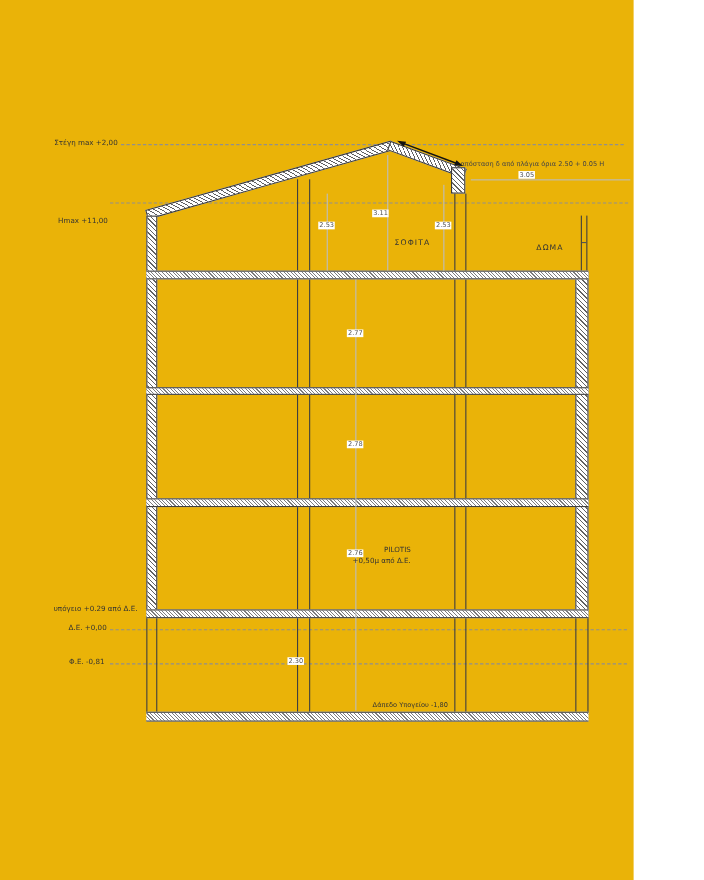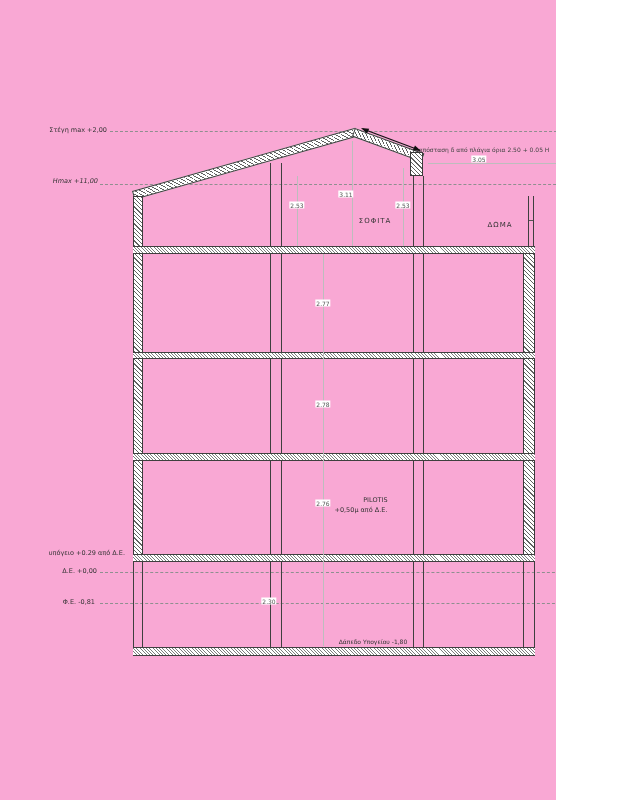--- a/index.html
+++ b/index.html
@@ -1,31 +1,31 @@
 <!DOCTYPE html>
 <html><head>
 <meta charset="utf-8">
 <style>
   html,body { margin:0; padding:0; background:#ffffff; }
   .sheet {
-    position:relative; width:556px; height:800px; background:#f9a8d4;
-    font-family:"DejaVu Sans", sans-serif; overflow:hidden;
+    position:relative; width:556px; height:800px; background:#eab308;
+    font-family:"DejaVu Sans", sans-serif; overflow:hidden;padding-left:20px;
   }
   
   .dashline { position:absolute; height:0; border-top:1px dashed #8f8f8f; }
   #dash-roofmax { left:110px; top:131px; width:457px; }
   #dash-hmax    { left:100px; top:184px; width:471px; }
   #dash-de      { left:100px; top:572px; width:470px; }
   #dash-fe      { left:100px; top:603px; width:470px; }
 
   
   .lvl-label { position:absolute; font-size:6.5px; line-height:7px; color:#333;
                text-align:right; white-space:nowrap; }
   #lab-roofmax { left:17px; top:127px; width:90px; }
-  #lab-hmax    { left:18px; top:178px; width:80px;font-style:italic; }
+  #lab-hmax    { left:18px; top:198px; width:80px; }
   #lab-ypogeio { left:15px; top:550px; width:110px; }
   #lab-de      { left:17px; top:568px; width:80px; }
   #lab-fe      { left:15px; top:599px; width:80px; }
 
   
   .hatch-wall {
     position:absolute; box-sizing:border-box; border:1px solid #3a3a3a;
     background-color:#fff;
     background-image:repeating-linear-gradient(45deg,
       rgba(70,70,70,.85) 0, rgba(70,70,70,.85) .8px, transparent .8px, transparent 3px);
@@ -81,21 +81,21 @@
   #num-f2  { left:323px; top:404px; }
   #num-pil { left:323px; top:503px; }
   #num-bas { left:269px; top:601px; }
   #num-setback { left:479px; top:159px; }
 
   
   .room { position:absolute; color:#333; transform:translate(-50%,-50%);
           white-space:nowrap; text-align:right; }
   #room-attic   { left:375px; top:221px; font-size:7px; letter-spacing:1px; }
   #room-doma    { left:500px; top:225px; font-size:7px; letter-spacing:1px; }
-  #room-pilotis { left:361px; top:505px; font-size:6.5px; line-height:10px; }
+  #room-pilotis { left:347px; top:505px; font-size:6.5px; line-height:10px; }
   #lab-basement-floor { left:373px; top:641px; font-size:6px; }
   #lab-setback  { left:484px; top:149px; font-size:6px; color:#444; }
 
   #roof-arrow { position:absolute; left:352px; top:119px; }
 </style>
 </head>
 <body>
 
 <div class="sheet">
 

